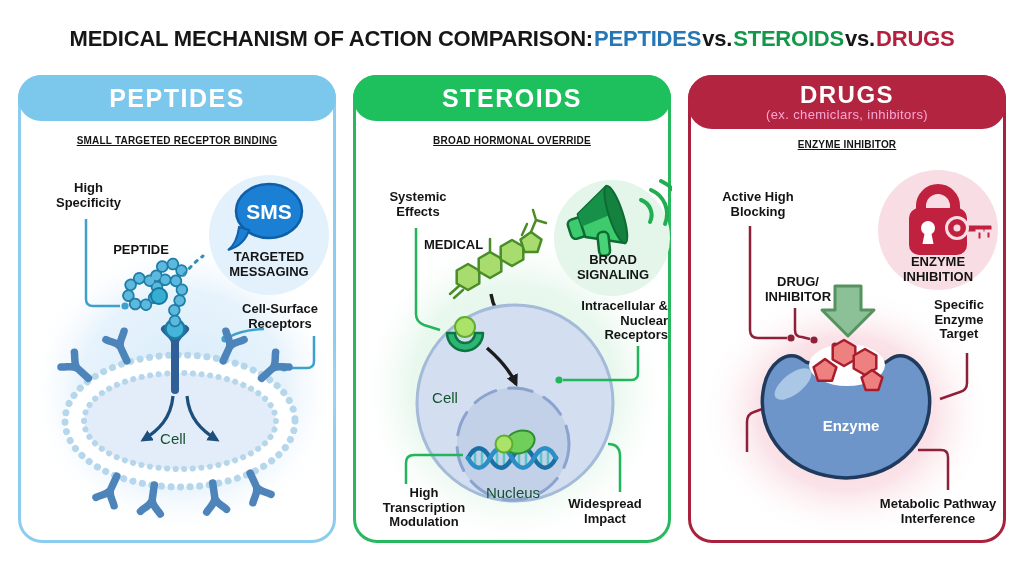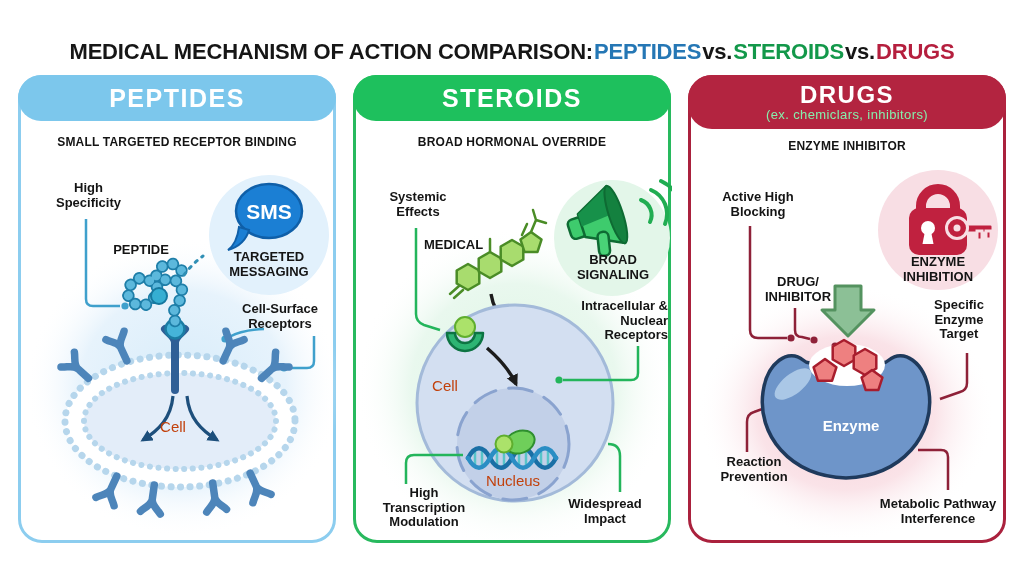--- a/index.html
+++ b/index.html
@@ -1,36 +1,36 @@
 <!DOCTYPE html>
 <html><head>
 <meta charset="utf-8">
 <style>
   html,body{margin:0;padding:0;background:#fff;}
   body{width:1024px;height:576px;overflow:hidden;font-family:"Liberation Sans",sans-serif;}
   .canvas{position:relative;width:1024px;height:576px;background:#fff;}
   .title{position:absolute;top:26px;left:0;right:0;display:flex;justify-content:center;align-items:flex-start;gap:1px;
-         font-weight:bold;font-size:22px;letter-spacing:-0.2px;color:#161616;white-space:nowrap;margin-top:13px;}
+         font-weight:bold;font-size:22px;letter-spacing:-0.2px;color:#161616;white-space:nowrap;}
   .t-blue{color:#2577b5;} .t-green{color:#13984a;} .t-red{color:#b51f3e;}
   .panel{position:absolute;top:75px;width:318px;height:468px;background:#fff;border-radius:24px;
          border:3px solid #ccc;box-sizing:border-box;}
   .panel-peptides{left:18px;border-color:#8ccdef;}
   .panel-steroids{left:353px;border-color:#28b95e;}
   .panel-drugs{left:688px;border-color:#aa213d;}
   .hdr{position:relative;margin:-3px -3px 0 -3px;height:46px;border-radius:24px;display:flex;flex-direction:column;
        align-items:center;justify-content:center;color:#fff;font-weight:bold;font-size:25px;letter-spacing:1.5px;}
   .hdr-peptides{background:#7cc7ec;}
   .hdr-steroids{background:#1ec05d;}
   .hdr-drugs{background:#b32440;height:54px;font-size:24px;line-height:1.0;}
-  .hdr-sub{font-weight:normal;font-size:13px;letter-spacing:.4px;color:#86efac;margin-top:1px;}
-  .sub{position:absolute;left:0;right:0;top:57px;text-align:center;font-weight:bold;font-size:12px;
-       letter-spacing:.2px;color:#141414;}
+  .hdr-sub{font-weight:normal;font-size:13px;letter-spacing:.4px;color:#f9a8d4;margin-top:1px;}
+  .sub{position:absolute;left:0;right:0;top:57px;text-align:center;font-weight:bold;font-size:10px;
+       letter-spacing:.2px;color:#141414;text-decoration:underline;}
   .art{position:absolute;left:0;top:0;}
   .lbl{position:absolute;font-weight:bold;font-size:13px;line-height:1.13;color:#141414;text-align:center;white-space:pre-line;}
-  .plain{font-weight:normal;font-size:15px;color:#c2410c;}
+  .plain{font-weight:normal;font-size:15px;color:#14532d;margin-top:12px;}
   .white{color:#fff;font-size:15px;}
   .alignr{text-align:right;}
 </style>
 </head>
 <body>
 
 <div class="canvas">
 
   <div class="title">
     <span>MEDICAL MECHANISM OF ACTION COMPARISON:</span>
@@ -294,19 +294,17 @@
     <div class="lbl" style="left:12px;top:112px;width:110px">Active High
 Blocking</div>
     <div class="lbl" style="left:187px;top:177px;width:120px">ENZYME
 INHIBITION</div>
     <div class="lbl" style="left:52px;top:197px;width:110px">DRUG/
 INHIBITOR</div>
     <div class="lbl" style="left:218px;top:220px;width:100px">Specific
 Enzyme
 Target</div>
     <div class="lbl white" style="left:120px;top:340px;width:80px">Enzyme</div>
-    <div class="lbl" style="left:8px;top:377px;width:110px">Reaction
-Prevention</div>
     <div class="lbl" style="left:182px;top:419px;width:130px">Metabolic Pathway
 Interference</div>
   </div>
 
 </div>
 
 </body></html>

